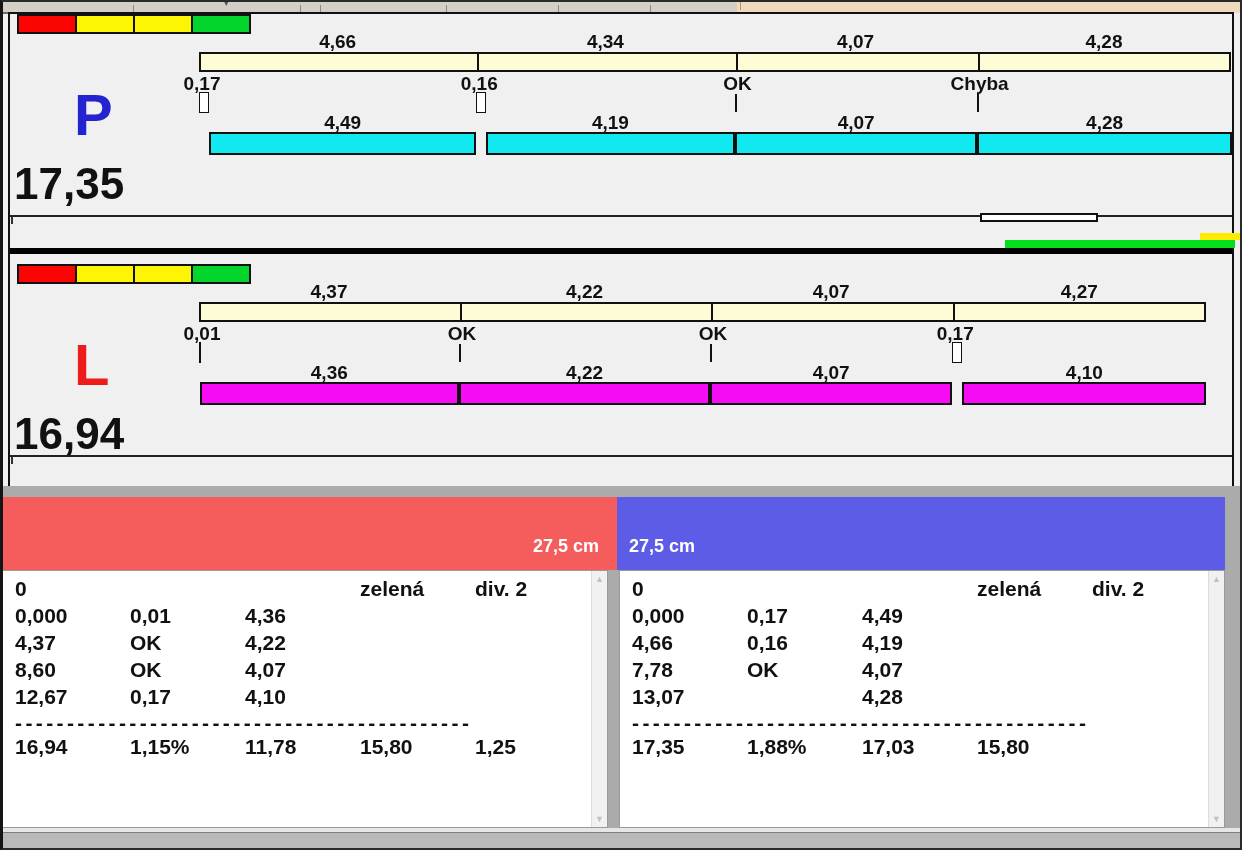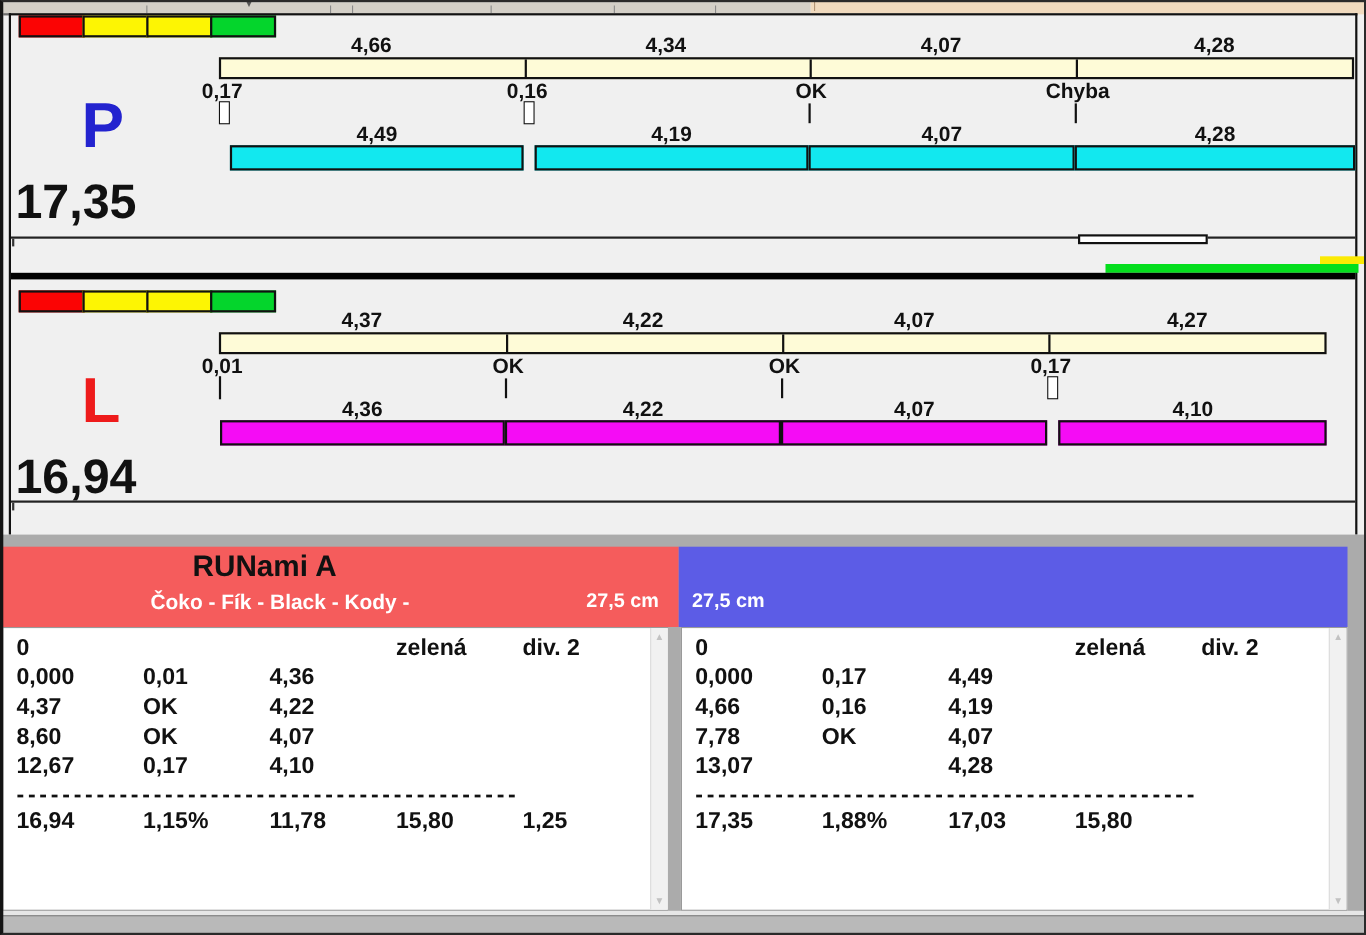--- a/index.html
+++ b/index.html
@@ -153,22 +153,20 @@
       <div class="outline-box"></div>
       <div class="mini-yellow" style="background: rgb(251, 234, 4);"></div>
       <div class="mini-green" style="background: rgb(4, 222, 29);"></div>
       <div class="thick-divider"></div>
     </div>
 
   <div class="scoreboard">
     <div class="light-gap"></div>
 
     <div class="team-header" id="hdr-left" style="left: 2px; width: 615px; background: rgb(245, 92, 92);">
-      <div class="team-name" style="left:0; width:477px;">RUNami A</div>
-      <div class="team-dogs" style="left:0; width:505px;">Čoko - Fík - Black - Kody -</div>
       <div class="jump-height" style="right:18px;">27,5 cm</div>
     </div>
 
     <div class="team-header" id="hdr-right" style="left: 617px; width: 608px; background: rgb(92, 92, 230);">
       <div class="jump-height" style="left:12px;">27,5 cm</div>
     </div>
 
 
     <div class="result-box" id="box-left" style="left:2px;">
         <div class="r-row" style="top: 6px; width: 100%;">

